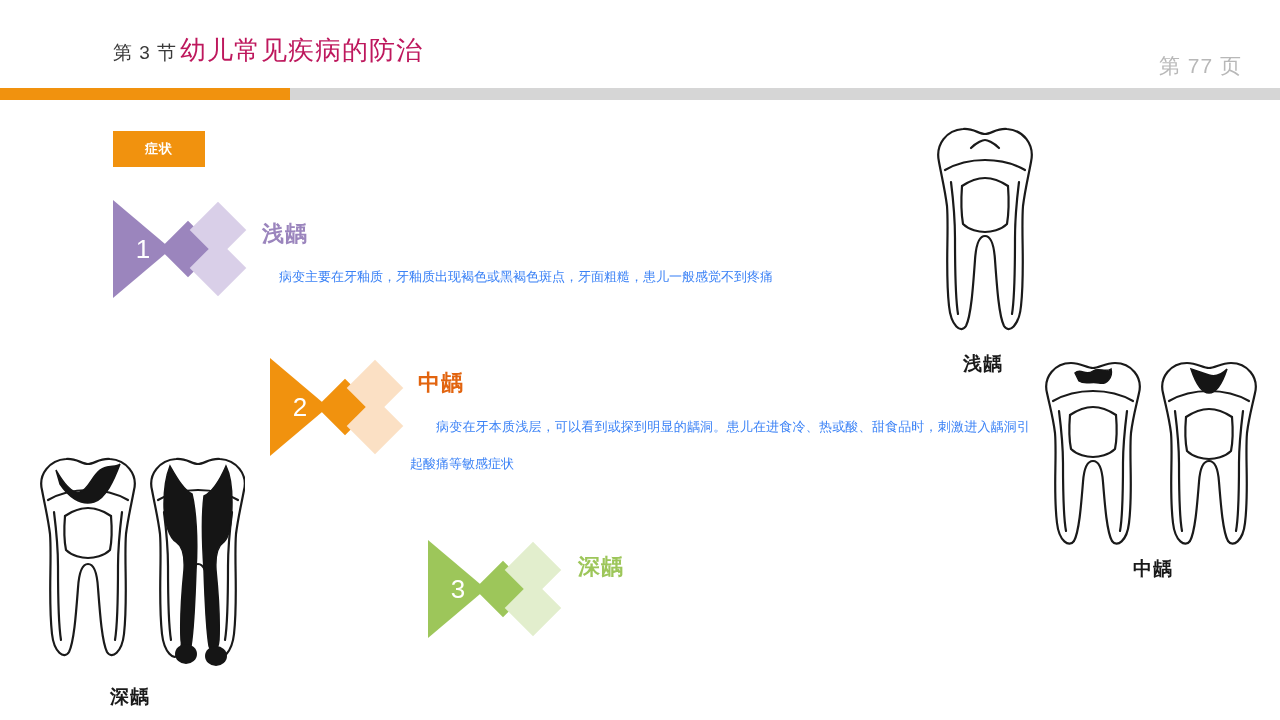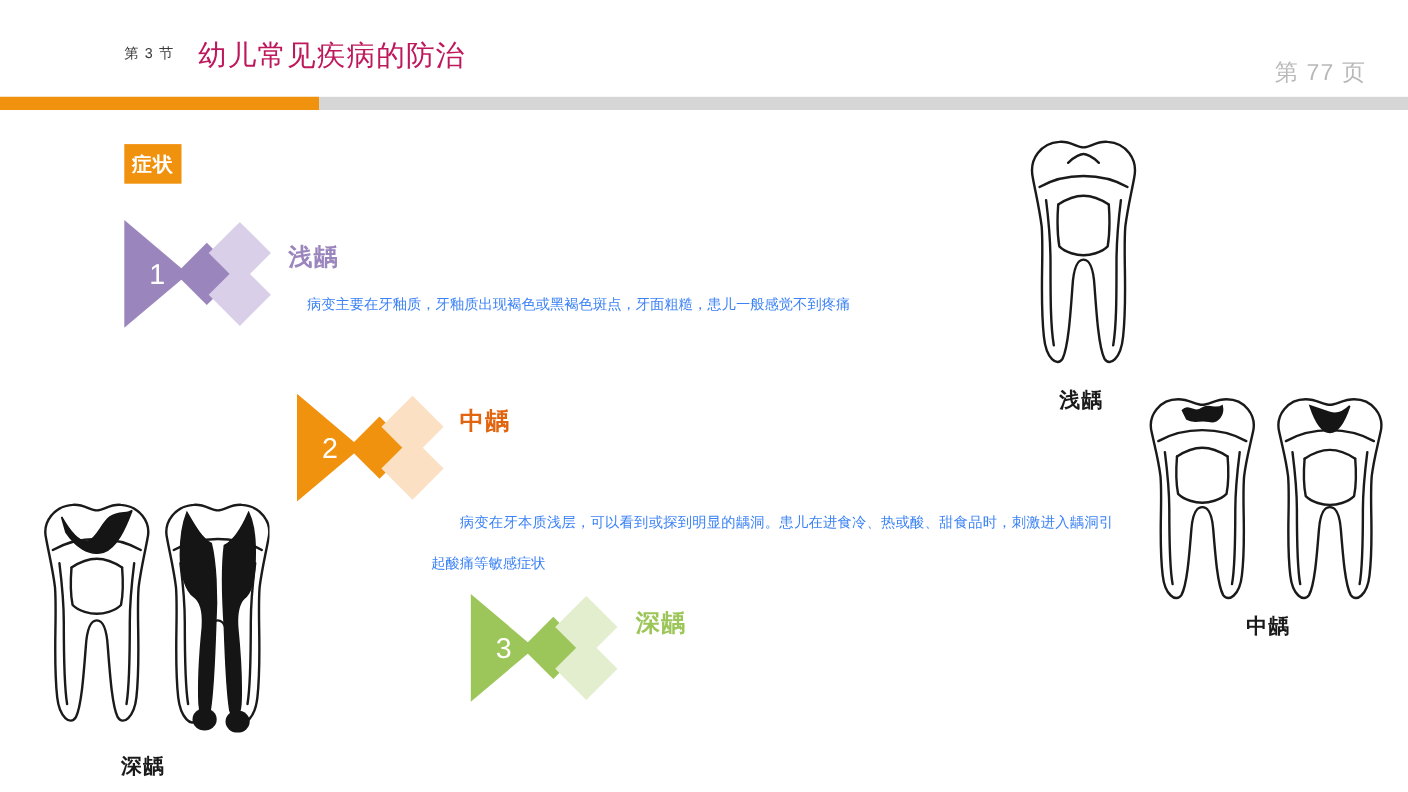--- a/index.html
+++ b/index.html
@@ -26,21 +26,21 @@
   .header {
     position: absolute;
     left: 0; top: 0;
     width: 1280px;
     height: 95px;
   }
   .header-section {
     position: absolute;
     left: 113px;
     top: 40px;
-    font-size: 13px;
+    font-size: 19px;
     color: #3a3a3a;
     letter-spacing: 1px;
   }
   .header-title {
     position: absolute;
     left: 180px;
     top: 33px;
     font-size: 26px;
     color: #be185d;
     letter-spacing: 1px;
@@ -68,25 +68,25 @@
     height: 12px;
     width: 290px;
     background: #f1920e;
   }
 
   
   .tag {
     position: absolute;
     left: 113px;
     top: 131px;
-    width: 52px;
+    width: 92px;
     height: 36px;
     background: #f1920e;
     color: #ffffff;
-    font-size: 18px;
+    font-size: 13px;
     font-weight: bold;
     display: flex;
     align-items: center;
     justify-content: center;
     letter-spacing: 1px;
   }
 
   
   .marker {
     position: absolute;
@@ -153,21 +153,21 @@
     line-height: 37px;
     color: #3b82f6;
     text-indent: 2em;
     text-align: justify;
   }
 
   #head1 { left: 262px; top: 219px; color: #9b85bd; }
   #body1 { left: 253px; top: 258px; width: 640px; }
 
   #head2 { left: 418px; top: 368px; color: #e2640f; }
-  #body2 { left: 392px; top: 408px; width: 620px; margin-top: 48px; }
+  #body2 { left: 410px; top: 408px; width: 620px; }
 
   #head3 { left: 578px; top: 552px; color: #9dc65a; }
   #body3 { left: 570px; top: 592px; width: 650px; }
 
   
   .tooth-group { position: absolute; }
   .caption {
     position: absolute;
     font-size: 19px;
     font-weight: bold;

